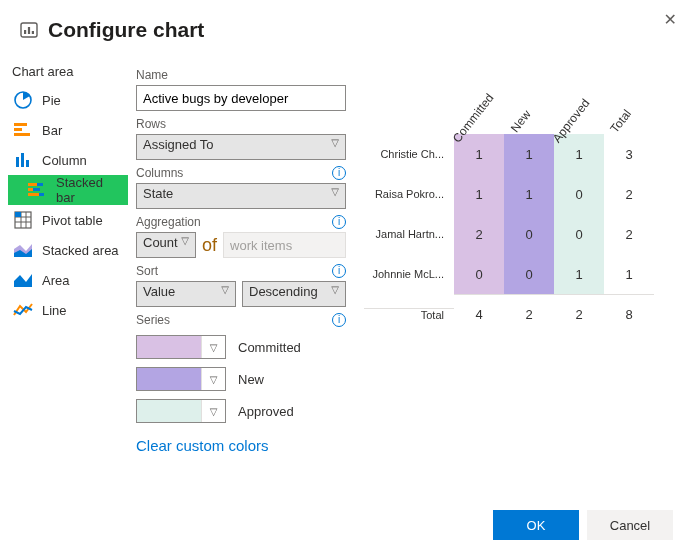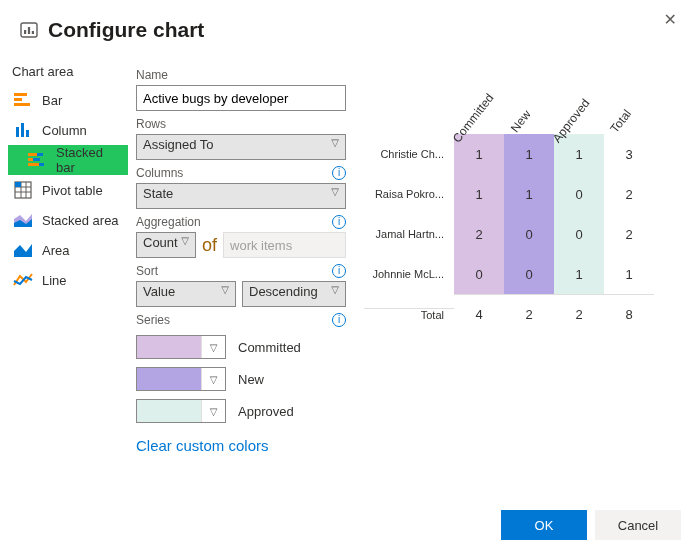--- a/index.html
+++ b/index.html
@@ -229,21 +229,21 @@
     justify-content: center;
     font-size: 13px;
   }
   .pv-row.total .pv-cell, .pv-row.total .pv-rowname {
     border-top: 1px solid #e1dfdd;
   }
   
   .footer {
     position: absolute;
     bottom: 8px;
-    right: 10px;
+    right: 18px;
     display: flex;
     gap: 8px;
   }
   .btn {
     height: 30px;
     width: 86px;
     border: none;
     font-family: inherit;
     font-size: 13px;
     cursor: pointer;
@@ -266,20 +266,29 @@
       </svg>
   </span>
   <span class="title">Configure chart</span>
 </div>
 
 <div class="body">
 
   <div class="chart-types">
     <div class="ct-label">Chart area</div>
 
+    <div class="ct-item">
+      <span class="ct-icon">
+        <svg viewBox="0 0 22 22">
+            <circle cx="11" cy="11" r="8" fill="none" stroke="#0078d4" stroke-width="1.6"></circle>
+            <path d="M11 3 A8 8 0 0 1 17.9 7 L11 11 Z" fill="#0078d4"></path>
+          </svg>
+      </span>
+      <span>Pie</span>
+    </div>
 
     <div class="ct-item">
       <span class="ct-icon">
         <svg viewBox="0 0 22 22">
             <rect x="2" y="4" width="13" height="3" fill="#ff8c00"></rect>
             <rect x="2" y="9" width="8" height="3" fill="#ff8c00"></rect>
             <rect x="2" y="14" width="16" height="3" fill="#ff8c00"></rect>
           </svg>
       </span>
       <span>Bar</span>

